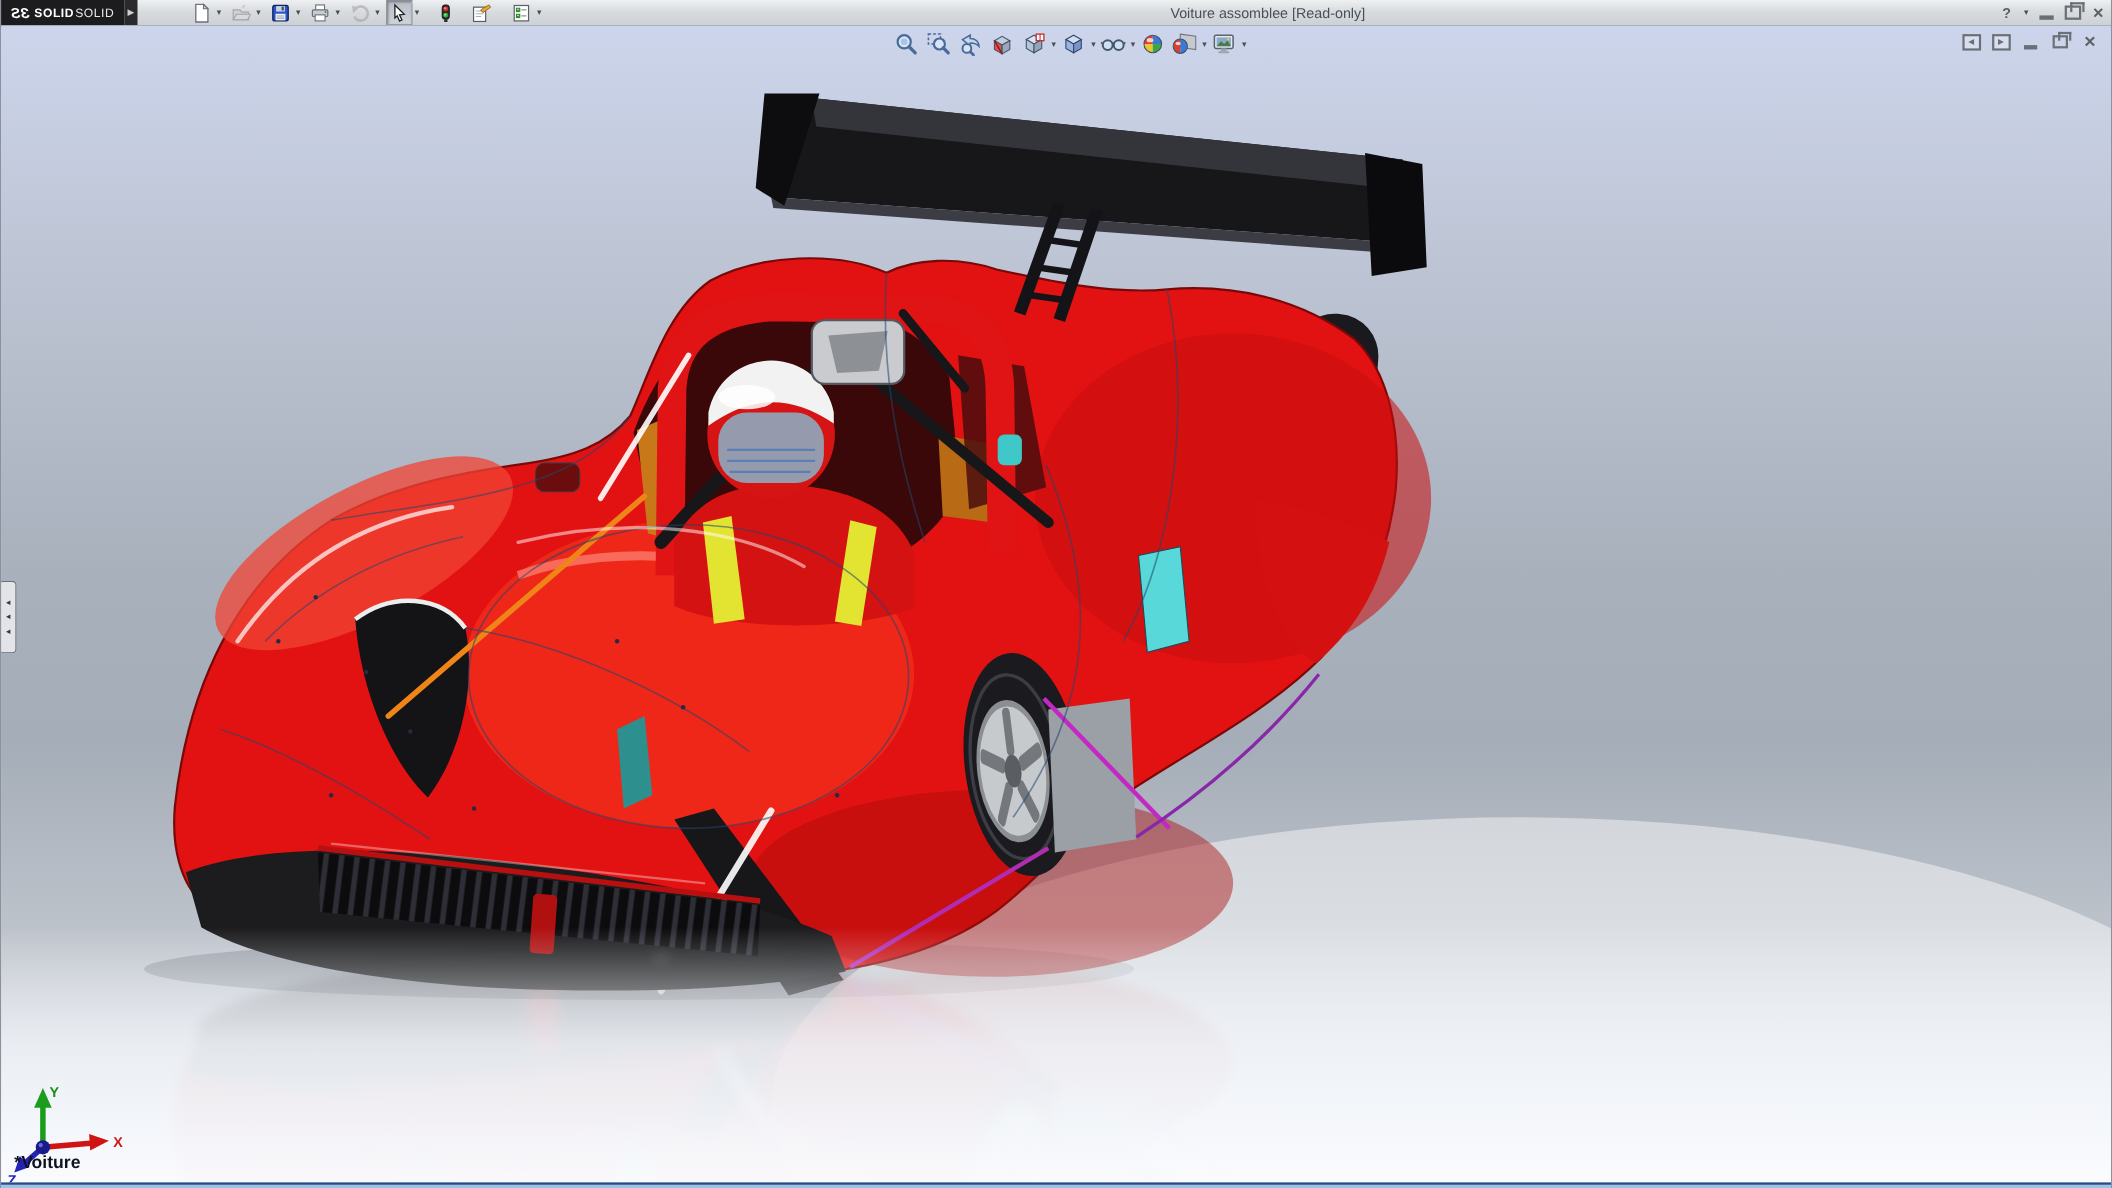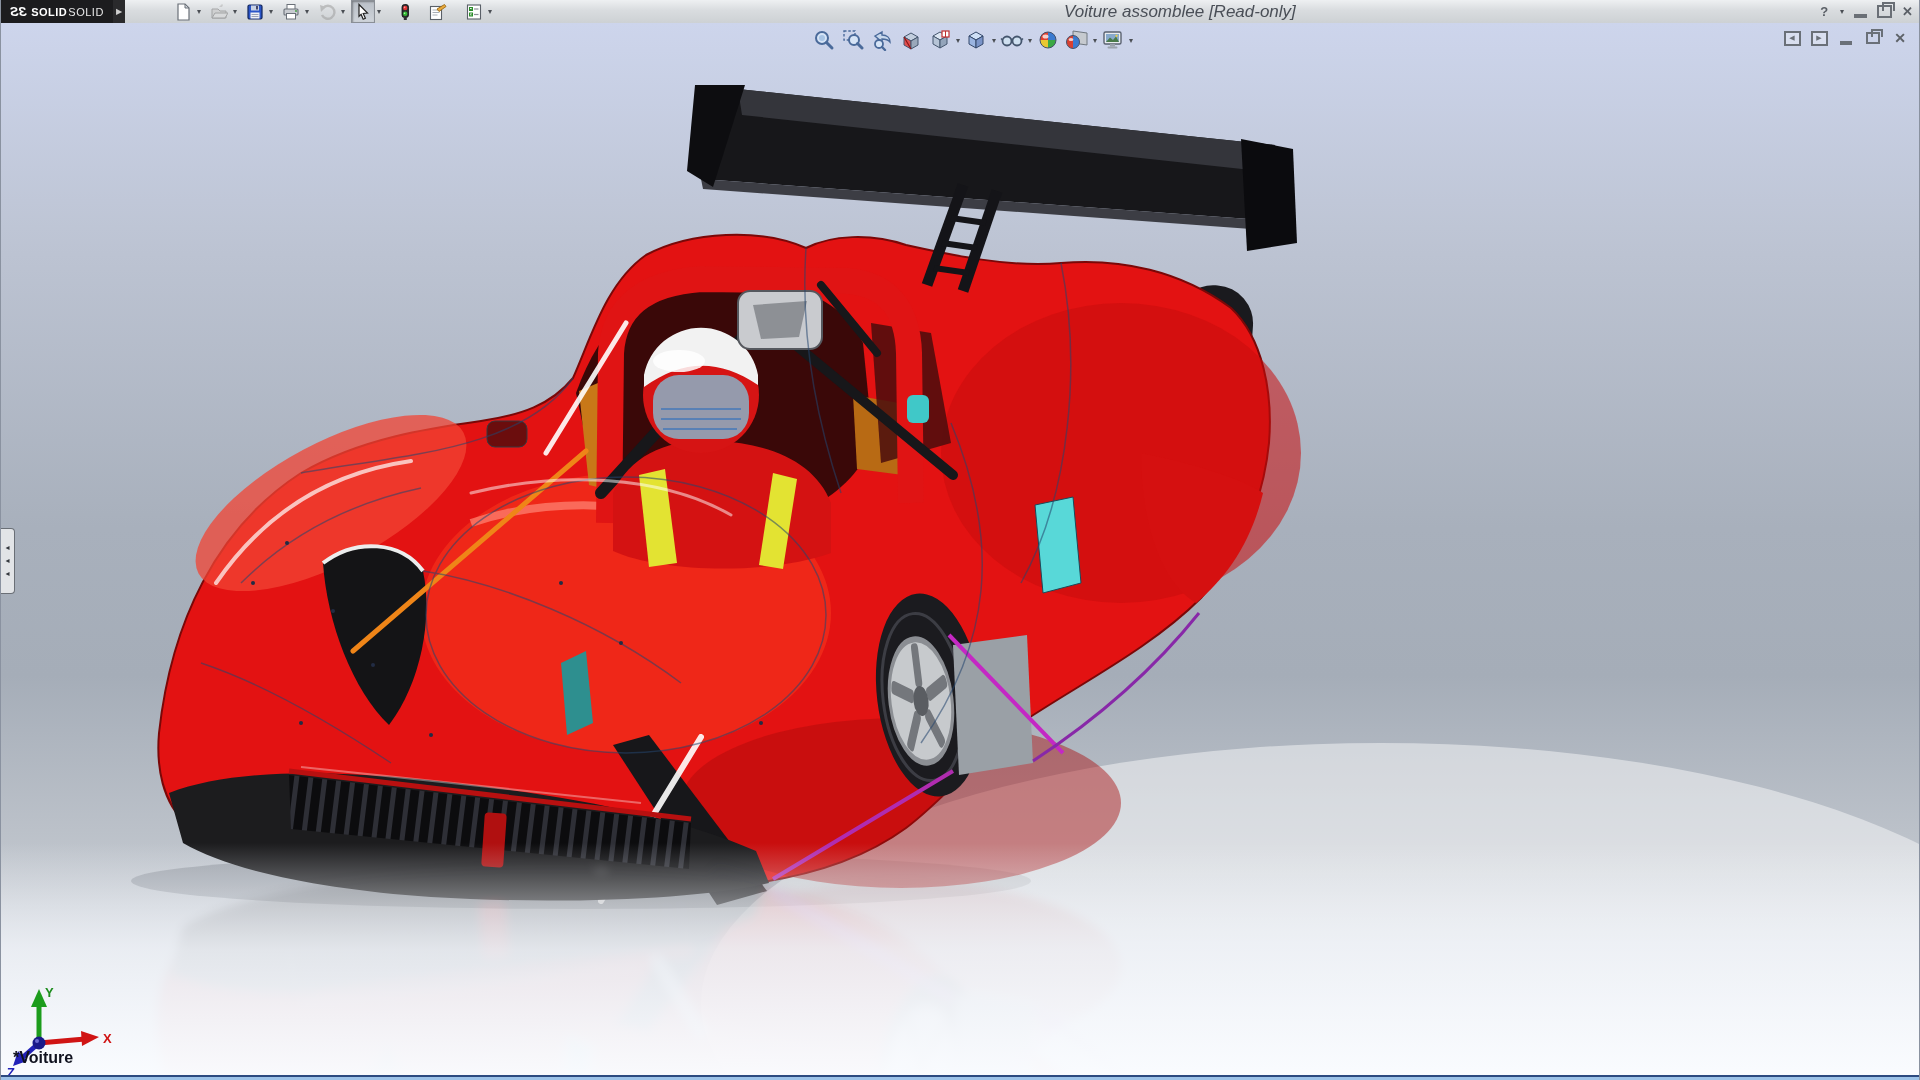--- a/index.html
+++ b/index.html
@@ -18,21 +18,21 @@
   .flyout{height:23px;width:12px;background:#2a2a2c;color:#cfcfcf;font-size:8px;display:flex;
     align-items:center;justify-content:center;flex:none;cursor:pointer;}
   .tb-btn{height:21px;display:flex;align-items:center;padding:0 2px;margin-left:6px;border:1px solid transparent;}
   .tb-btn svg{display:block;}
   .tb-btn.active{background:linear-gradient(180deg,#b9bfc7,#cfd4da);border:1px solid #8a8f96;
     box-shadow:inset 1px 1px 2px rgba(0,0,0,.35);}
   .tb-btn.disabled{opacity:.55;filter:grayscale(1);}
   .caret{font-size:8px;color:#4a4e54;margin-left:2px;}
   .tb-group{display:flex;align-items:center;}
   .win-title{position:absolute;left:1063px;top:0;height:23px;line-height:23px;
-    font-size:17px;color:#4a4f57;font-style:italic;}
+    font-size:13px;color:#4a4f57;}
   .tbar-right{position:absolute;right:6px;top:0;height:23px;display:flex;align-items:center;gap:10px;}
   .wc{color:#5a5f66;font-size:13px;font-weight:bold;line-height:23px;cursor:pointer;}
   .wc-min{width:13px;height:4px;background:#6a6f76;margin-top:8px;}
   .wc-restore{width:11px;height:9px;border:2px solid #6a6f76;position:relative;background:transparent;}
   .wc-restore::before{content:"";position:absolute;left:3px;top:-5px;width:9px;height:7px;border:2px solid #6a6f76;border-bottom:none;}
 
   
   .viewport{position:absolute;top:23px;left:0;right:0;bottom:5px;
     background:linear-gradient(180deg,#cdd5ec 0%,#bcc3d2 22%,#a8b0bc 48%,#a5adb8 62%,#c3c8cf 82%,#e9edf3 100%);
     overflow:hidden;}

